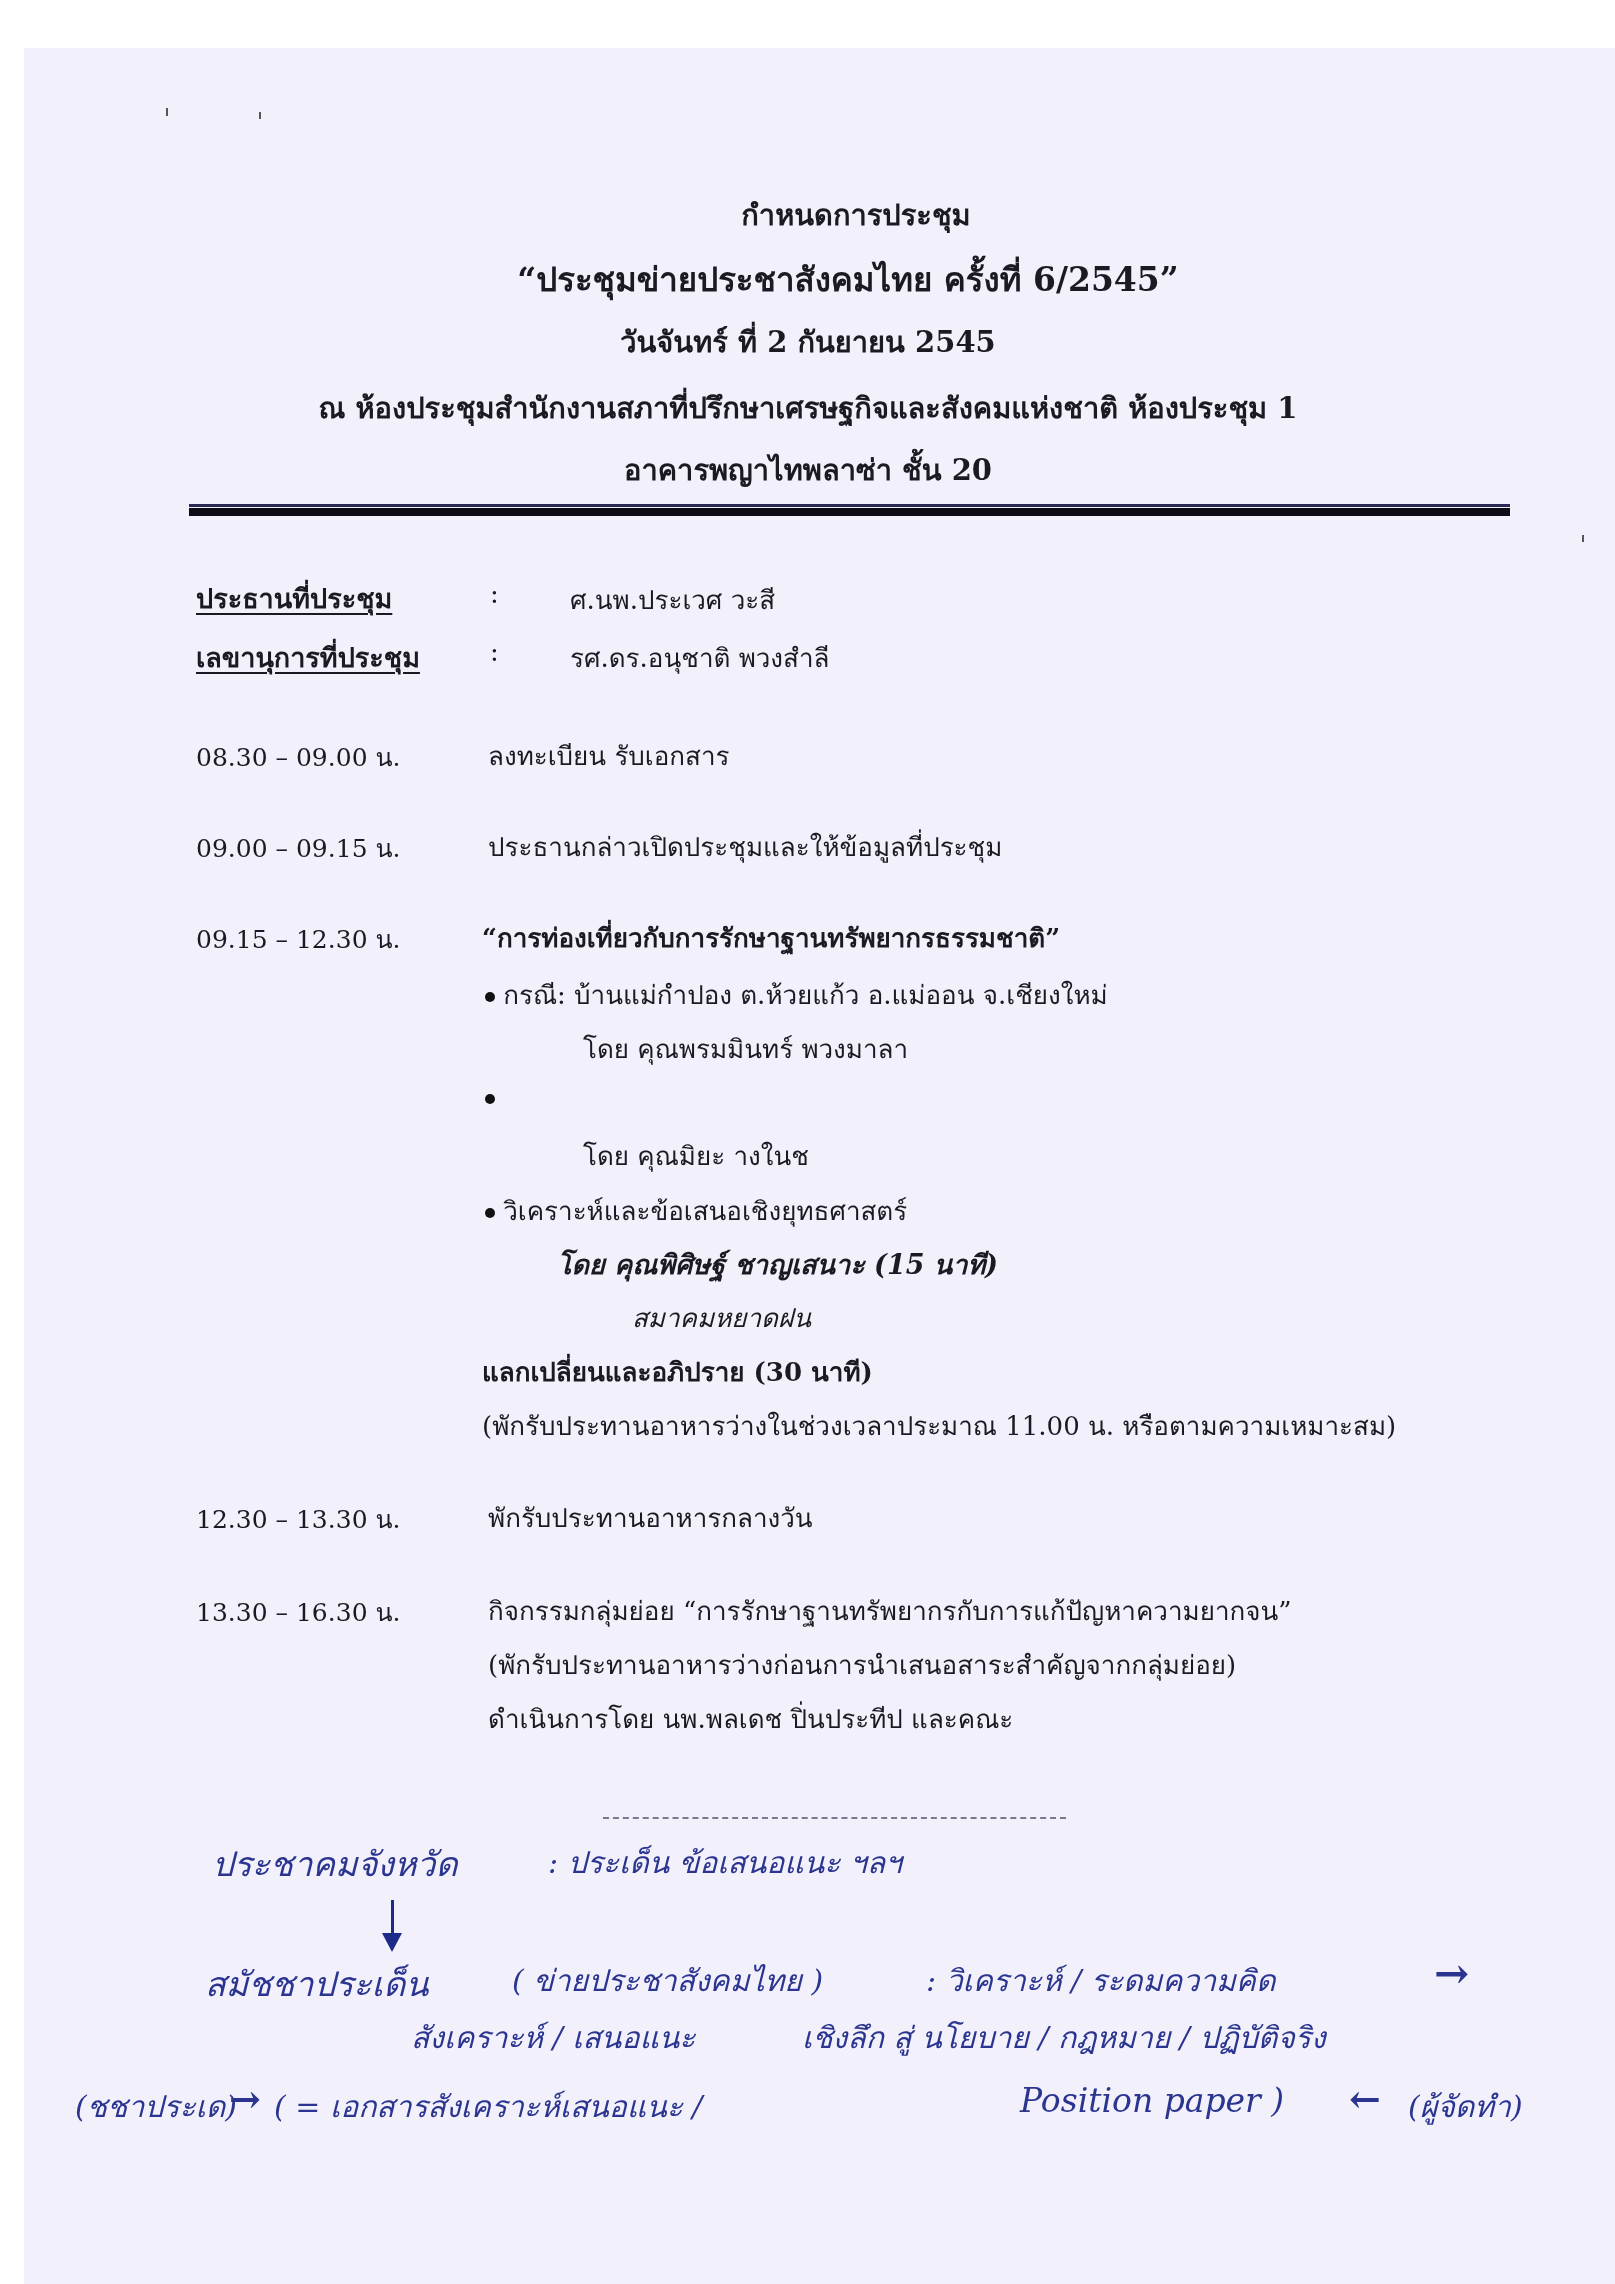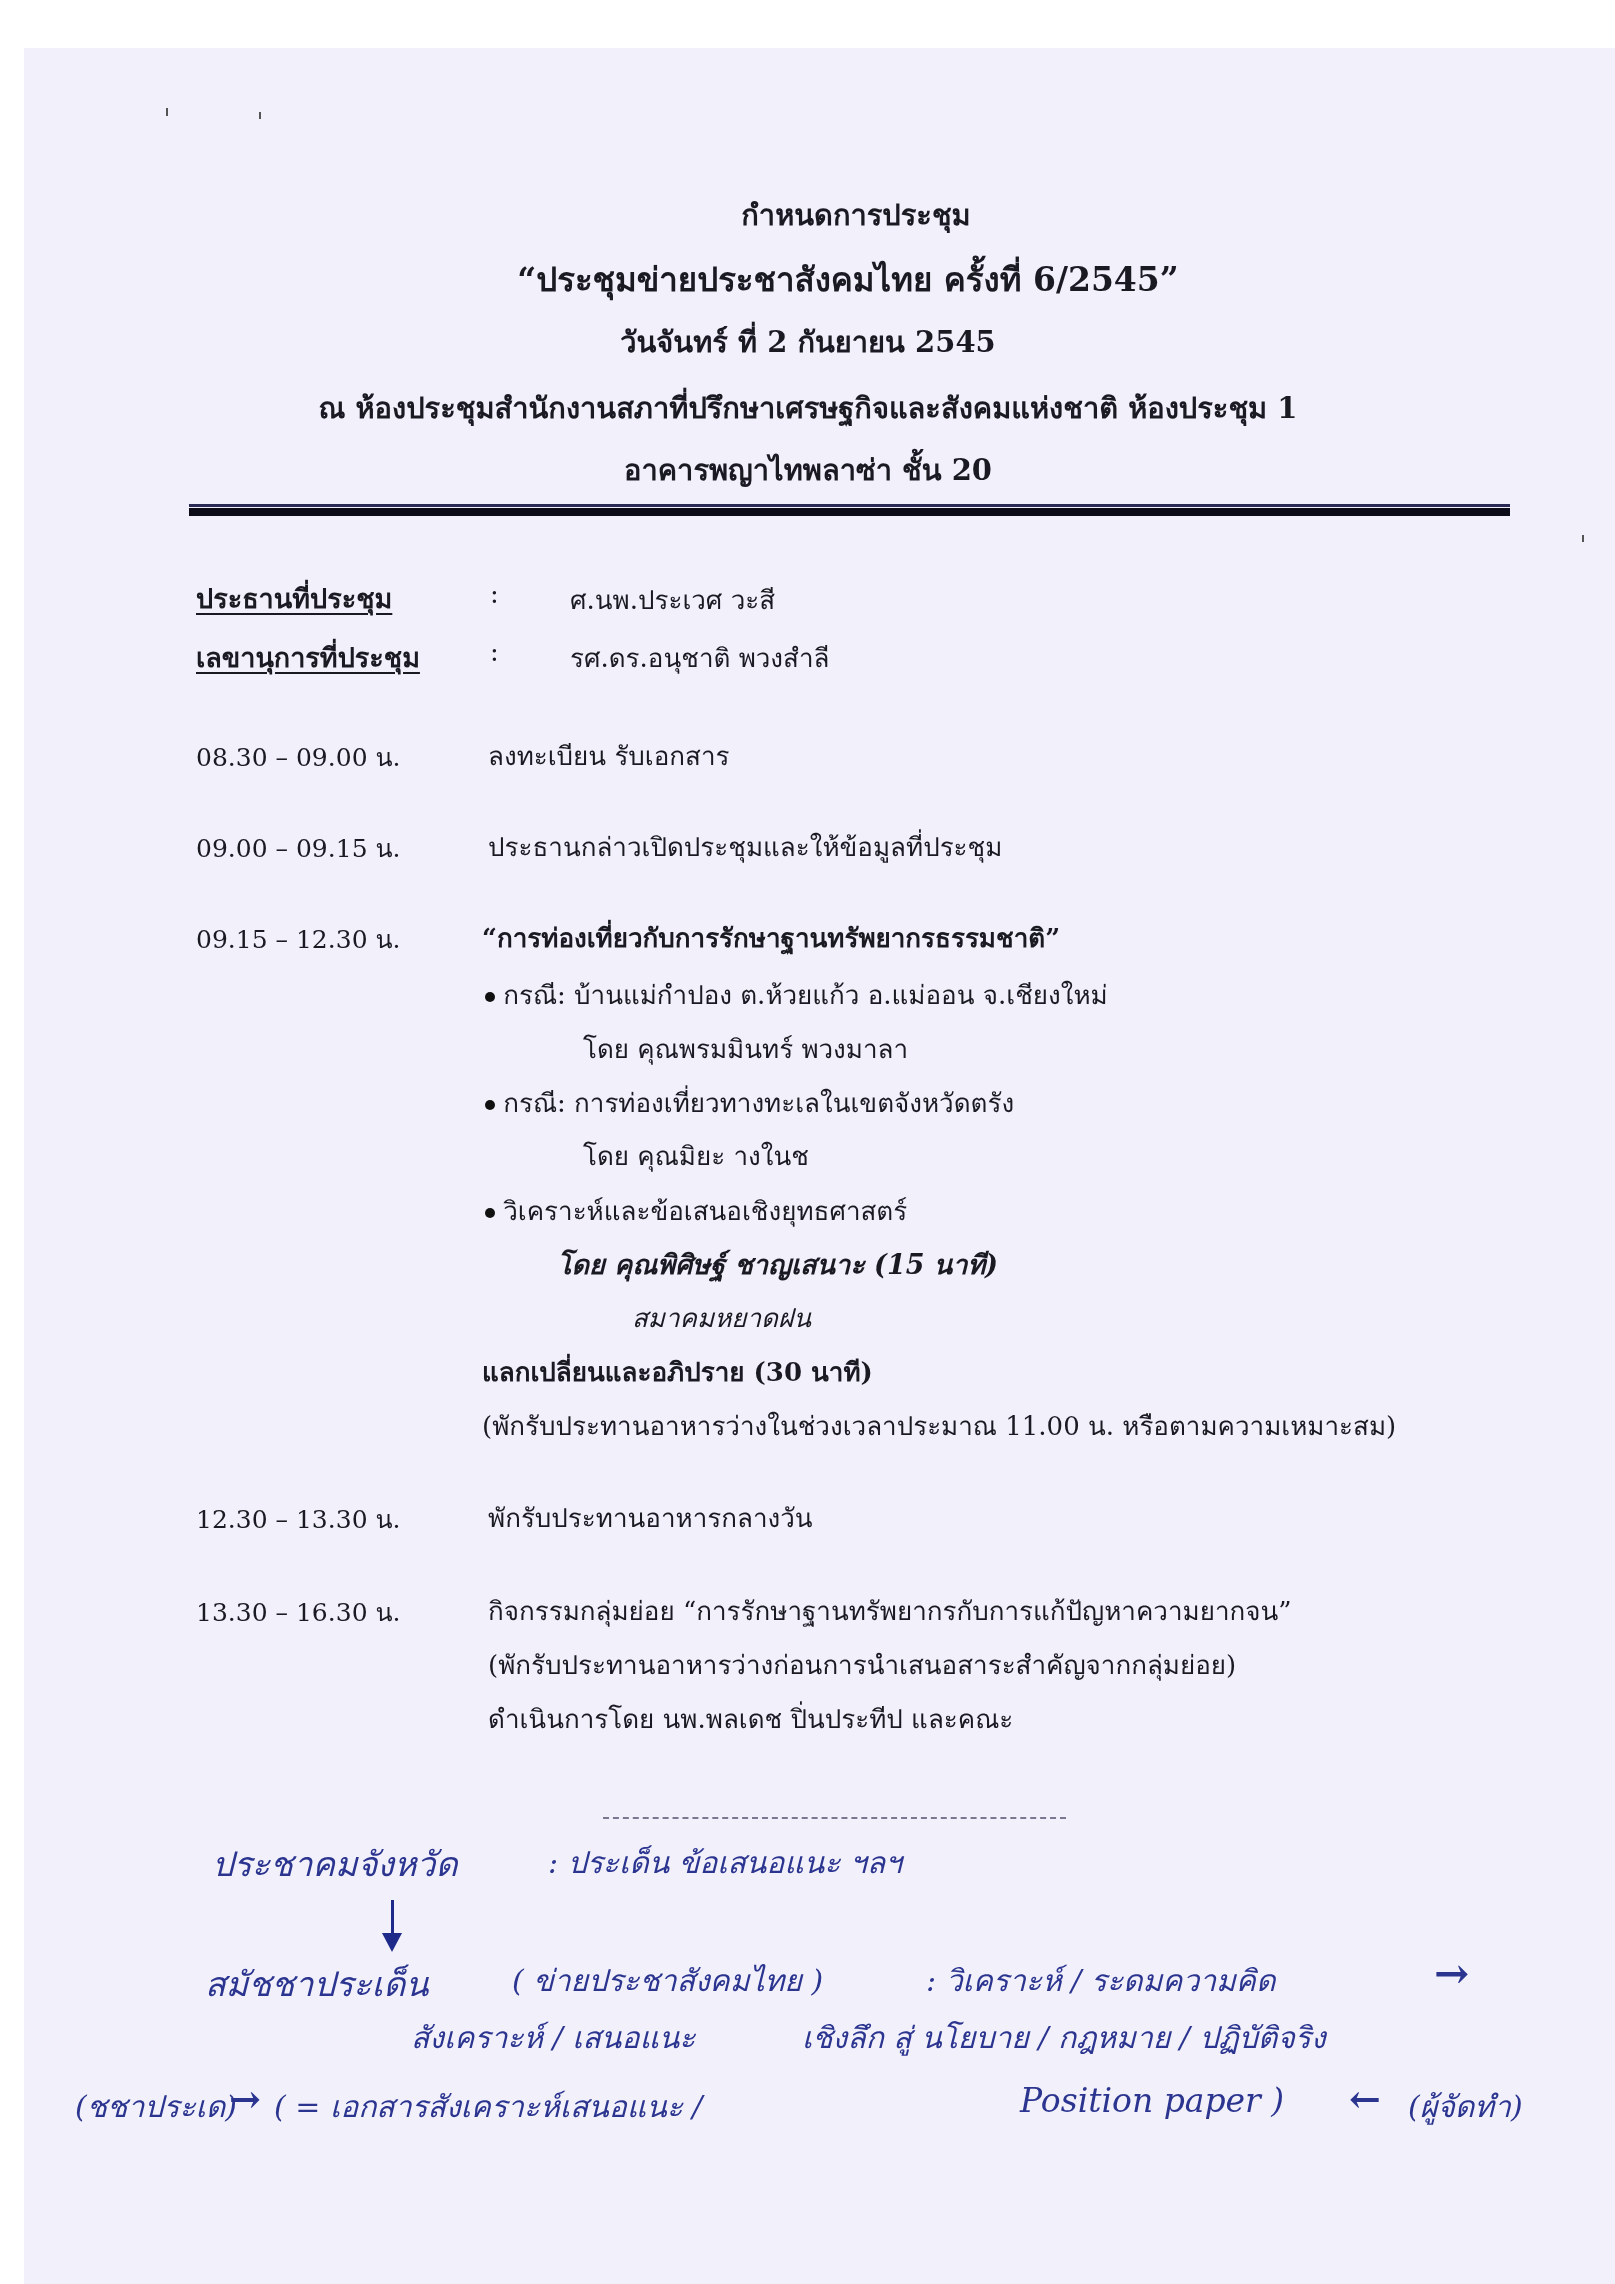--- a/index.html
+++ b/index.html
@@ -98,21 +98,21 @@
   <div>
     <div class="abs time" style="left:196px;top:919px;">09.15 – 12.30 น.</div>
     <div class="abs body-text bold" style="left:482px;top:917px;">“การท่องเที่ยวกับการรักษาฐานทรัพยากรธรรมชาติ”</div>
 
     <div class="abs body-text" style="left:485px;top:974px;">
       <span class="bullet"></span><span>กรณี: บ้านแม่กำปอง ต.ห้วยแก้ว อ.แม่ออน จ.เชียงใหม่</span>
     </div>
     <div class="abs body-text" style="left:583px;top:1028px;">โดย คุณพรมมินทร์  พวงมาลา</div>
 
     <div class="abs body-text" style="left:485px;top:1082px;">
-      <span class="bullet"></span><span>กรณี: การท่องเที่ยวทางทะเลในเขตจังหวัดตรัง</span>
+      <span class="bullet"></span>
     </div>
     <div class="abs body-text" style="left:583px;top:1135px;">โดย คุณมิยะ างในช</div>
 
     <div class="abs body-text" style="left:485px;top:1190px;">
       <span class="bullet"></span><span>วิเคราะห์และข้อเสนอเชิงยุทธศาสตร์</span>
     </div>
     <div class="abs body-text italic bold" style="left:557px;top:1243px;font-size:27px;">โดย  คุณพิศิษฐ์  ชาญเสนาะ (15 นาที)</div>
     <div class="abs body-text italic" style="left:632px;top:1297px;">สมาคมหยาดฝน</div>
 
     <div class="abs body-text bold" style="left:482px;top:1351px;">แลกเปลี่ยนและอภิปราย (30 นาที)</div>

